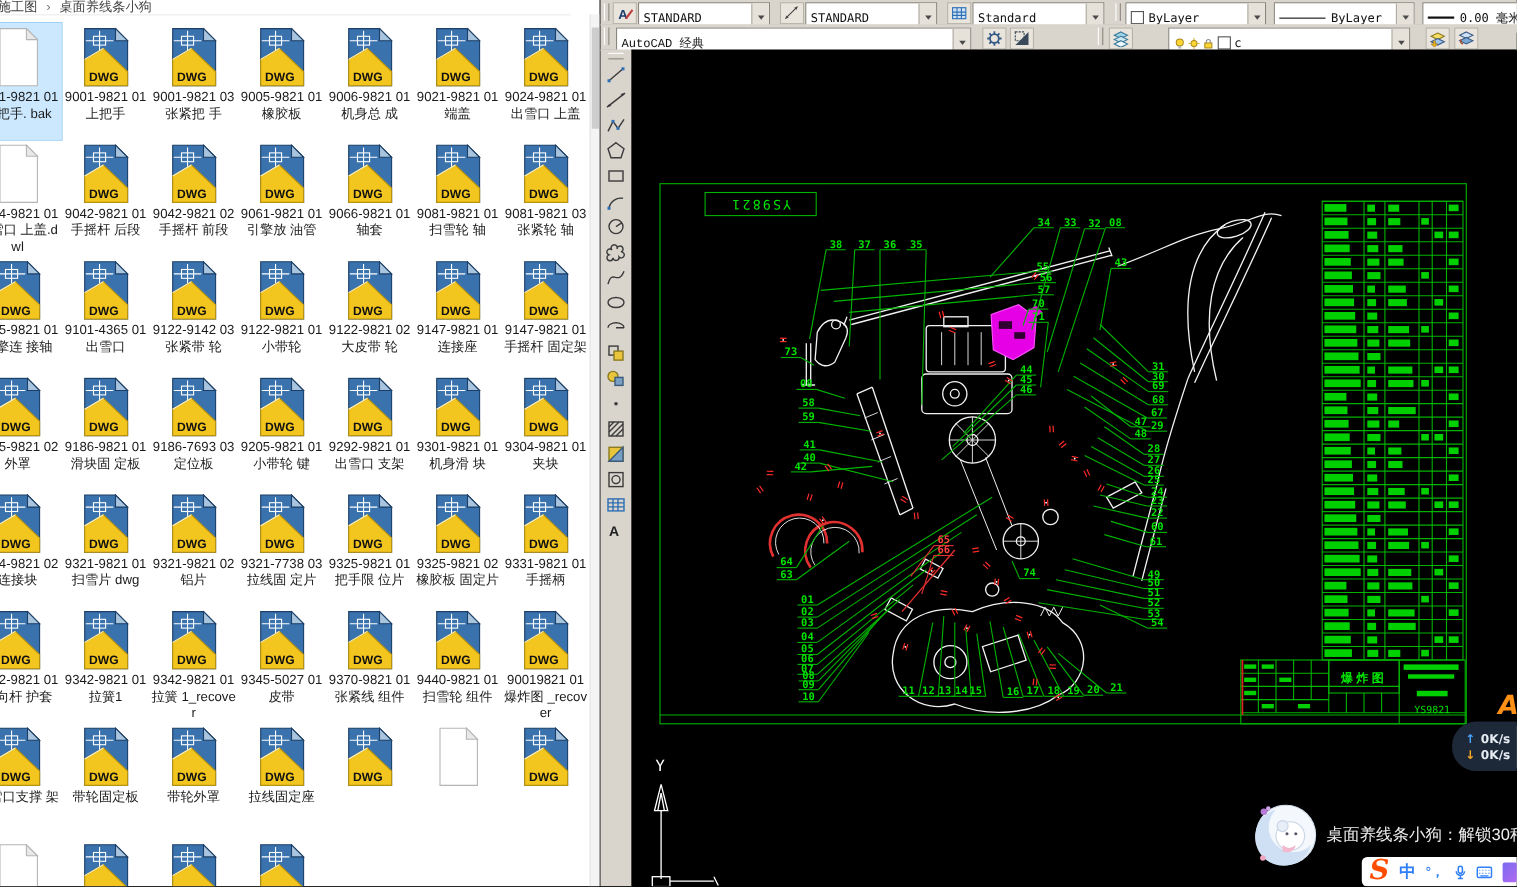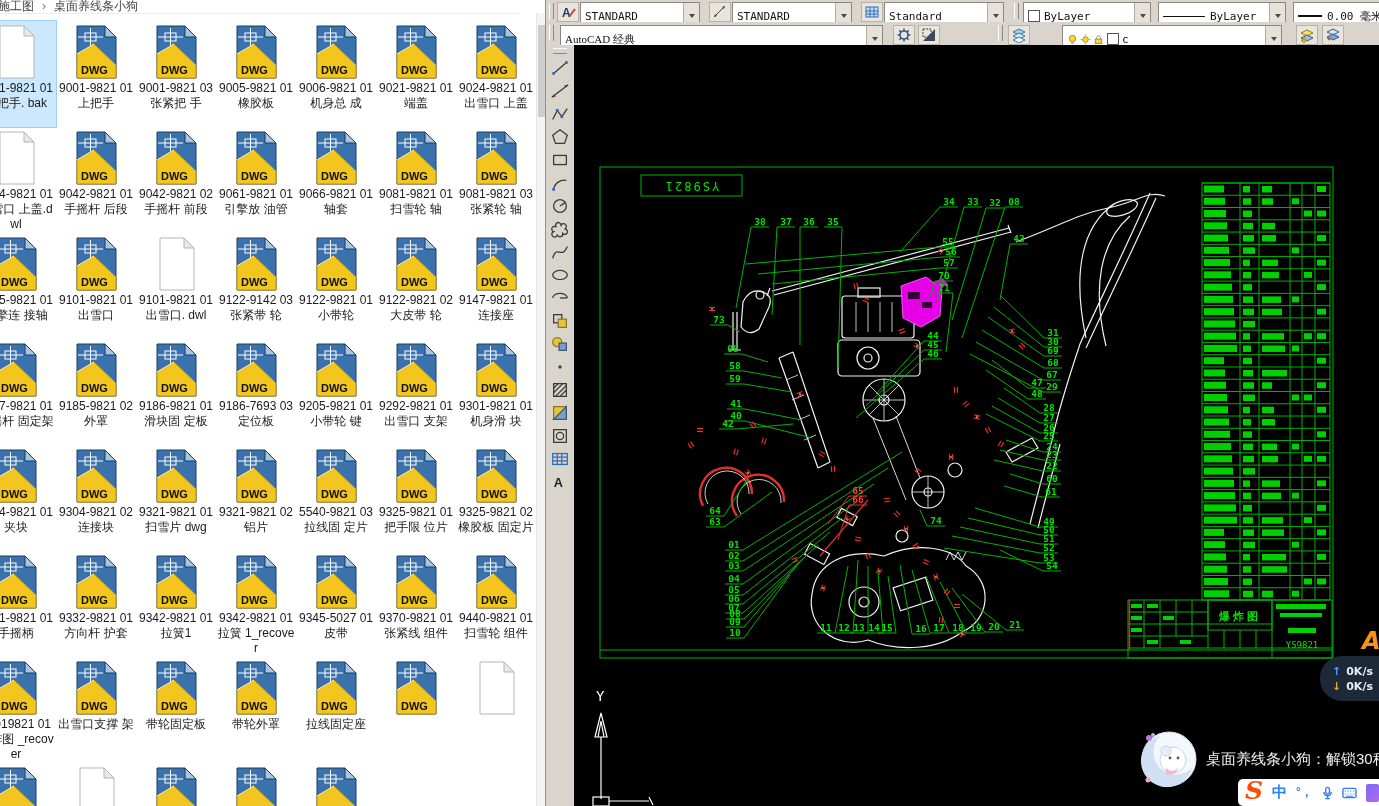--- a/index.html
+++ b/index.html
@@ -335,32 +335,21 @@
         <path d="M33,1 l11,11 h-11 z" fill="#a8c4de" stroke="#1b3f66"></path>
         <rect x="13" y="8" width="11" height="8" fill="none" stroke="#fff"></rect>
         <line x1="6" y1="12" x2="31" y2="12" stroke="#fff"></line>
         <line x1="18.5" y1="3" x2="18.5" y2="21" stroke="#fff"></line>
         <path d="M5,29 L22,19 L44,40 V53 H5 Z" fill="#f3c51f" stroke="#b8930e"></path>
         <path d="M5,29 L22,19" stroke="#fff7d0"></path>
         <text x="9" y="49" style="font:bold 11px 'Liberation Sans',sans-serif;fill:#111;stroke:none">DWG</text>
       </svg>
 
     </div>
-    <div class="file-label">9101-9821 01出雪口</div>
-  </div>
-        <div class="file-item icon-blank">
-    <div class="ficon">
-
-      <svg class="ic ic-blank" viewBox="0 0 48 54">
-        <path d="M8,1 h24 l10,10 v42 h-34 z" fill="#fff" stroke="#b5b5b5"></path>
-        <path d="M32,1 l10,10 h-10 z" fill="#e8e8e8" stroke="#b5b5b5"></path>
-      </svg>
-
-    </div>
-    <div class="file-label">9101-9821 01出雪口. dwl</div>
+    <div class="file-label">9101-4365 01出雪口</div>
   </div>
         <div class="file-item icon-dwg">
     <div class="ficon">
       <svg class="ic ic-dwg" viewBox="0 0 48 54">
         <path d="M5,1 h28 l11,11 v41 h-39 z" fill="#3a72ad" stroke="#1b3f66"></path>
         <path d="M33,1 l11,11 h-11 z" fill="#a8c4de" stroke="#1b3f66"></path>
         <rect x="13" y="8" width="11" height="8" fill="none" stroke="#fff"></rect>
         <line x1="6" y1="12" x2="31" y2="12" stroke="#fff"></line>
         <line x1="18.5" y1="3" x2="18.5" y2="21" stroke="#fff"></line>
         <path d="M5,29 L22,19 L44,40 V53 H5 Z" fill="#f3c51f" stroke="#b8930e"></path>
@@ -602,21 +591,21 @@
         <path d="M33,1 l11,11 h-11 z" fill="#a8c4de" stroke="#1b3f66"></path>
         <rect x="13" y="8" width="11" height="8" fill="none" stroke="#fff"></rect>
         <line x1="6" y1="12" x2="31" y2="12" stroke="#fff"></line>
         <line x1="18.5" y1="3" x2="18.5" y2="21" stroke="#fff"></line>
         <path d="M5,29 L22,19 L44,40 V53 H5 Z" fill="#f3c51f" stroke="#b8930e"></path>
         <path d="M5,29 L22,19" stroke="#fff7d0"></path>
         <text x="9" y="49" style="font:bold 11px 'Liberation Sans',sans-serif;fill:#111;stroke:none">DWG</text>
       </svg>
 
     </div>
-    <div class="file-label">5540-9821 03拉线固 定片</div>
+    <div class="file-label">9321-7738 03拉线固 定片</div>
   </div>
         <div class="file-item icon-dwg">
     <div class="ficon">
       <svg class="ic ic-dwg" viewBox="0 0 48 54">
         <path d="M5,1 h28 l11,11 v41 h-39 z" fill="#3a72ad" stroke="#1b3f66"></path>
         <path d="M33,1 l11,11 h-11 z" fill="#a8c4de" stroke="#1b3f66"></path>
         <rect x="13" y="8" width="11" height="8" fill="none" stroke="#fff"></rect>
         <line x1="6" y1="12" x2="31" y2="12" stroke="#fff"></line>
         <line x1="18.5" y1="3" x2="18.5" y2="21" stroke="#fff"></line>
         <path d="M5,29 L22,19 L44,40 V53 H5 Z" fill="#f3c51f" stroke="#b8930e"></path>
@@ -1001,21 +990,21 @@
       </div>
       <div class="dd" style="left:747px;width:120px">
         <span class="ltline" style="width:24px;height:2px"></span>
         <span class="ddtxt">0.00 毫米</span>
       </div>
     </div>
 
     <div id="tbrow2" class="tbrow">
       <div class="grip" style="left:3px"></div>
       <div class="dd" style="left:14px;width:323px;top:3px">
-        <span class="ddtxt" style="font-family:Liberation Serif, serif">AutoCAD 经典</span>
+        <span class="ddtxt" style="font-family:Liberation Mono, monospace">AutoCAD 经典</span>
         <span class="ddbtn">
             <span class="caret"></span>
           </span>
       </div>
       <div class="tbicon" style="left:347px;top:3px">
         <svg viewBox="0 0 16 16">
             <circle cx="8" cy="8" r="4" fill="none" stroke="#335a85" stroke-width="1.6"></circle>
             <path d="M8,1.5 V4 M8,12 v2.5 M1.5,8 H4 M12,8 h2.5 M3.4,3.4 L5.2,5.2 M10.8,10.8 l1.8,1.8 M12.6,3.4 L10.8,5.2 M5.2,10.8 L3.4,12.6" stroke="#335a85" stroke-width="1.6"></path>
           </svg>
       </div>

